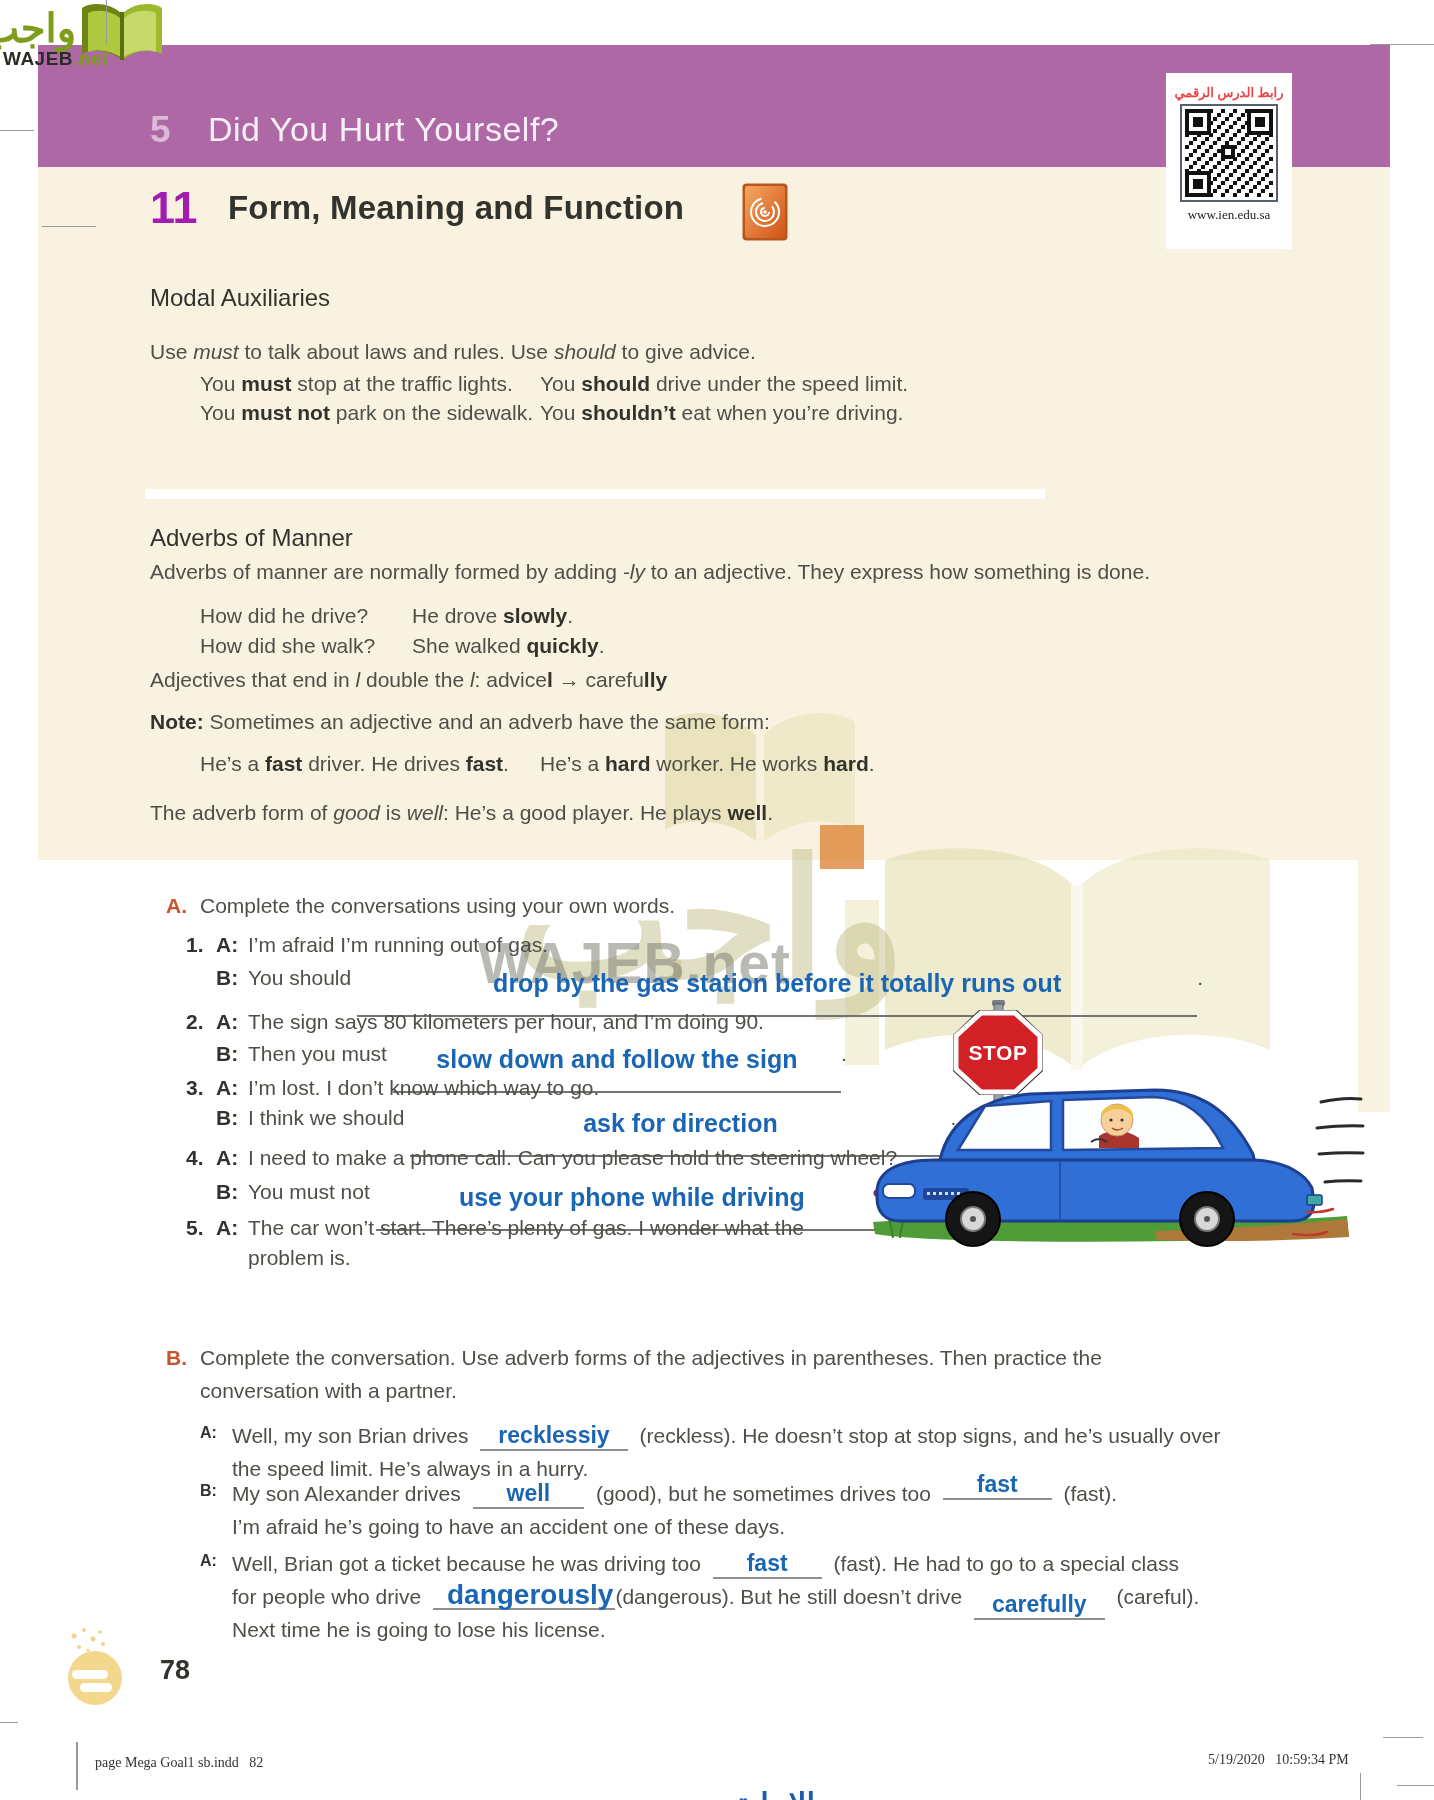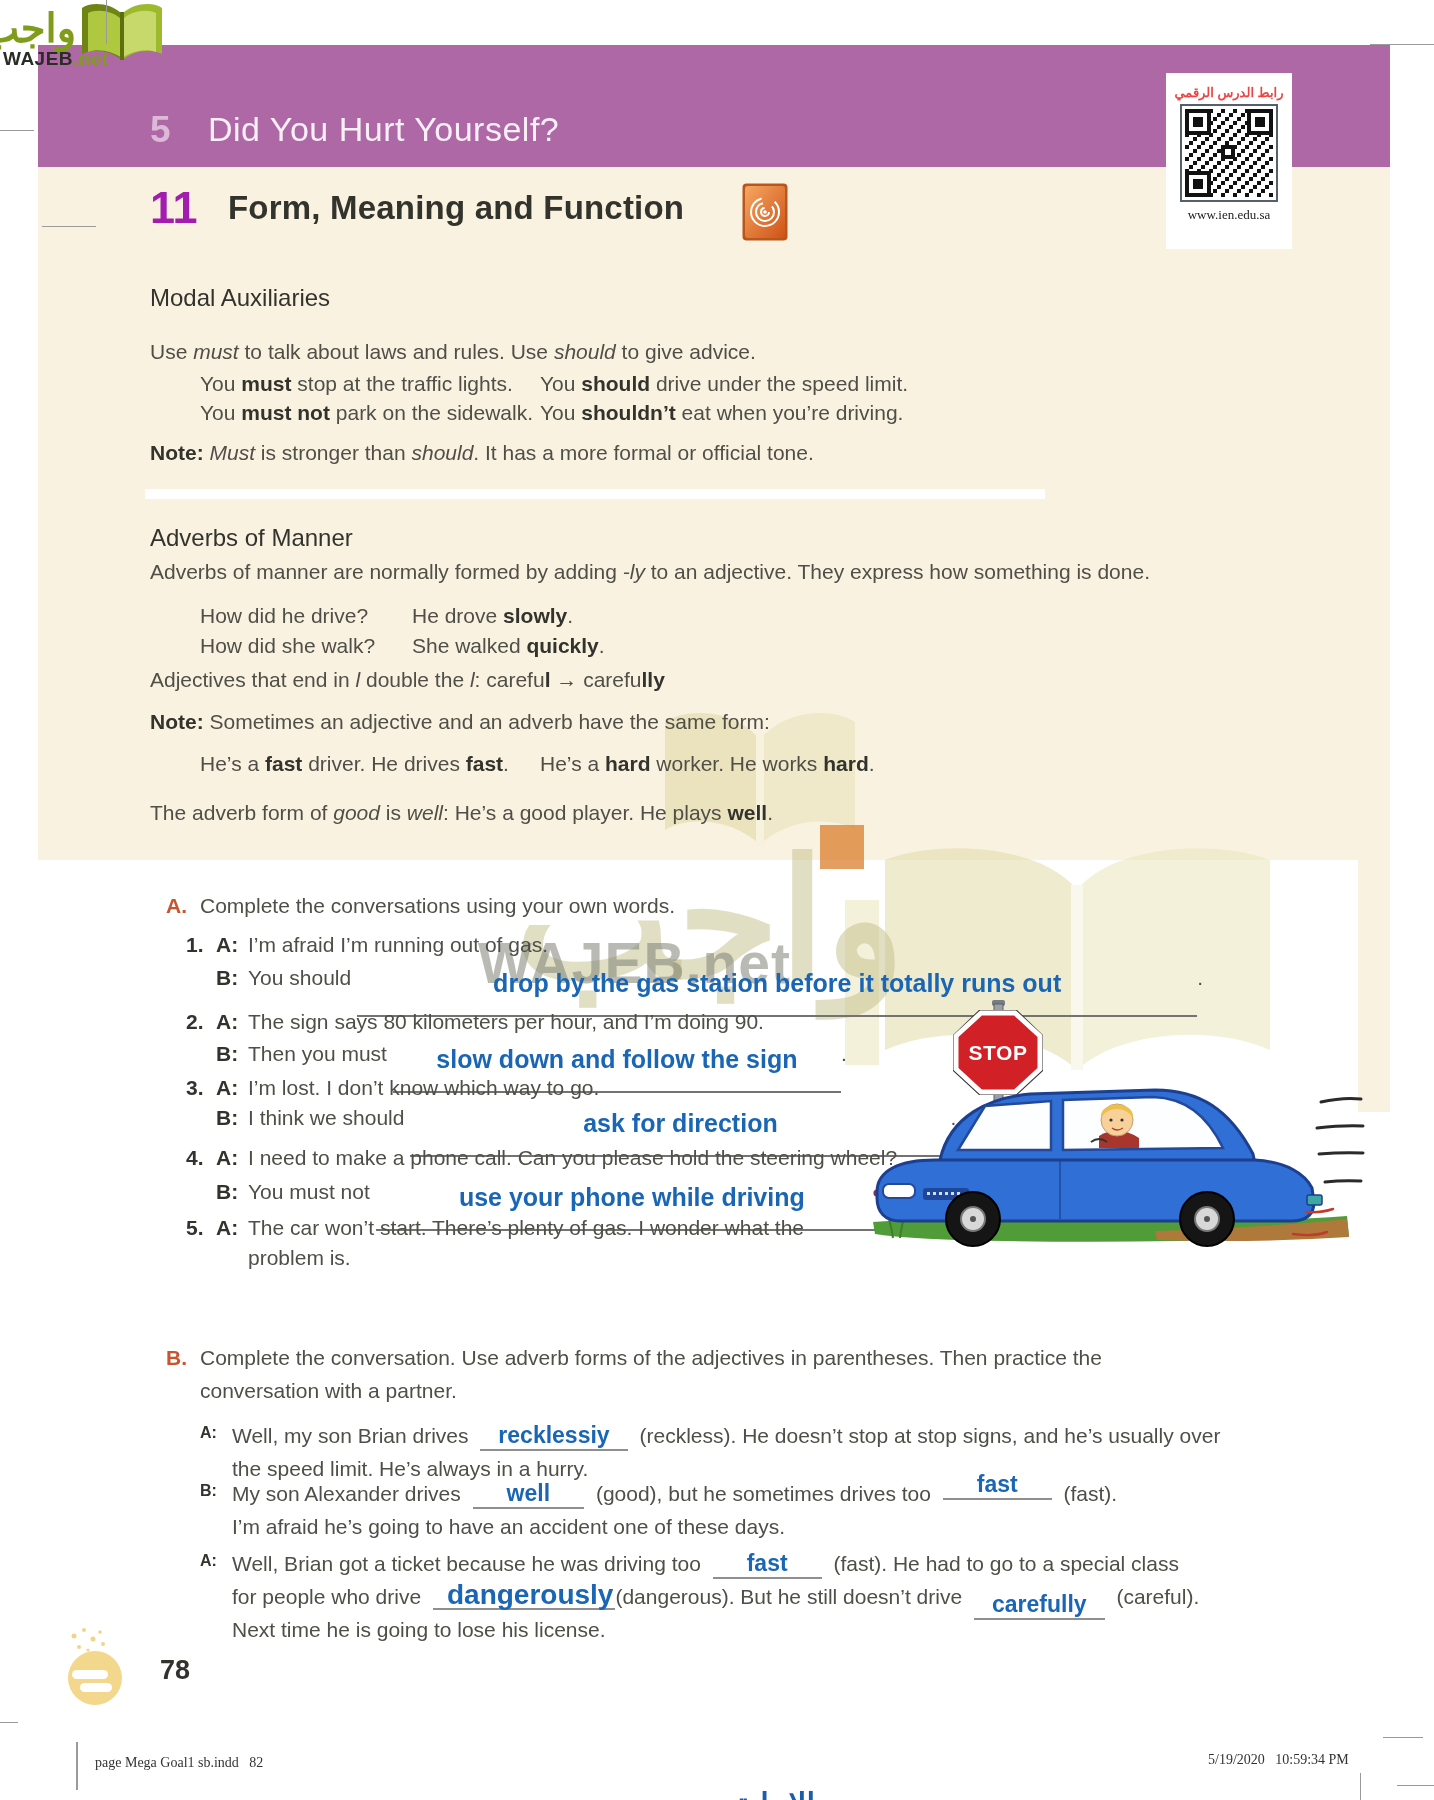--- a/index.html
+++ b/index.html
@@ -200,35 +200,34 @@
   <div class="row h-sub" style="left:150px;top:284px;">Modal Auxiliaries</div>
   <div class="row" style="left:150px;top:340px;"><span>Use </span><span class="c-i">must</span><span> to talk about laws and rules. Use </span><span class="c-i">should</span><span> to give advice.</span></div>
   <div class="row excols" style="left:200px;top:372px;">
     <span class="col1m"><span>You </span><span class="c-b">must</span><span> stop at the traffic lights.</span></span>
     <span><span>You </span><span class="c-b">should</span><span> drive under the speed limit.</span></span>
   </div>
   <div class="row excols" style="left:200px;top:401px;">
     <span class="col1m"><span>You </span><span class="c-b">must not</span><span> park on the sidewalk.</span></span>
     <span><span>You </span><span class="c-b">shouldn’t</span><span> eat when you’re driving.</span></span>
   </div>
-  <div class="row" style="left:150px;top:441px;"><span class="c-b">Note:</span><span>  </span><span class="c-i">Must</span><span> is stronger than </span><span class="c-i">should</span><span>. It has a more formal or official tone.</span></div>
 
   <div class="divider"></div>
 
   <div class="row h-sub" style="left:150px;top:524px;">Adverbs of Manner</div>
   <div class="row" style="left:150px;top:560px;"><span>Adverbs of manner are normally formed by adding </span><span class="c-i">-ly</span><span> to an adjective. They express how something is done.</span></div>
   <div class="row excols" style="left:200px;top:604px;">
     <span class="col1q">How did he drive?</span>
     <span><span>He drove </span><span class="c-b">slowly</span><span>.</span></span>
   </div>
   <div class="row excols" style="left:200px;top:634px;">
     <span class="col1q">How did she walk?</span>
     <span><span>She walked </span><span class="c-b">quickly</span><span>.</span></span>
   </div>
-  <div class="row" style="left:150px;top:668px;"><span>Adjectives that end in </span><span class="c-i">l</span><span> double the </span><span class="c-i">l</span><span>: carefu</span><span class="c-b">l</span><span> → carefu</span><span class="c-b">lly</span></div>
+  <div class="row" style="left:150px;top:668px;"><span>Adjectives that end in </span><span class="c-i">l</span><span> double the </span><span class="c-i">l</span><span>: advice</span><span class="c-b">l</span><span> → carefu</span><span class="c-b">lly</span></div>
   <div class="row" style="left:150px;top:710px;"><span class="c-b">Note:</span><span> Sometimes an adjective and an adverb have the same form:</span></div>
   <div class="row excols" style="left:200px;top:752px;">
     <span class="col1f"><span>He’s a </span><span class="c-b">fast</span><span> driver. He drives </span><span class="c-b">fast</span><span>.</span></span>
     <span><span>He’s a </span><span class="c-b">hard</span><span> worker. He works </span><span class="c-b">hard</span><span>.</span></span>
   </div>
   <div class="row" style="left:150px;top:794px;margin-top:7px;"><span>The adverb form of </span><span class="c-i">good</span><span> is </span><span class="c-i">well</span><span>: He’s a good player. He plays </span><span class="c-b">well</span><span>.</span></div>
 
   <div class="exlabel" style="top:894px;">A.</div>
   <div class="row" style="left:200px;top:894px;">Complete the conversations using your own words.</div>
 

